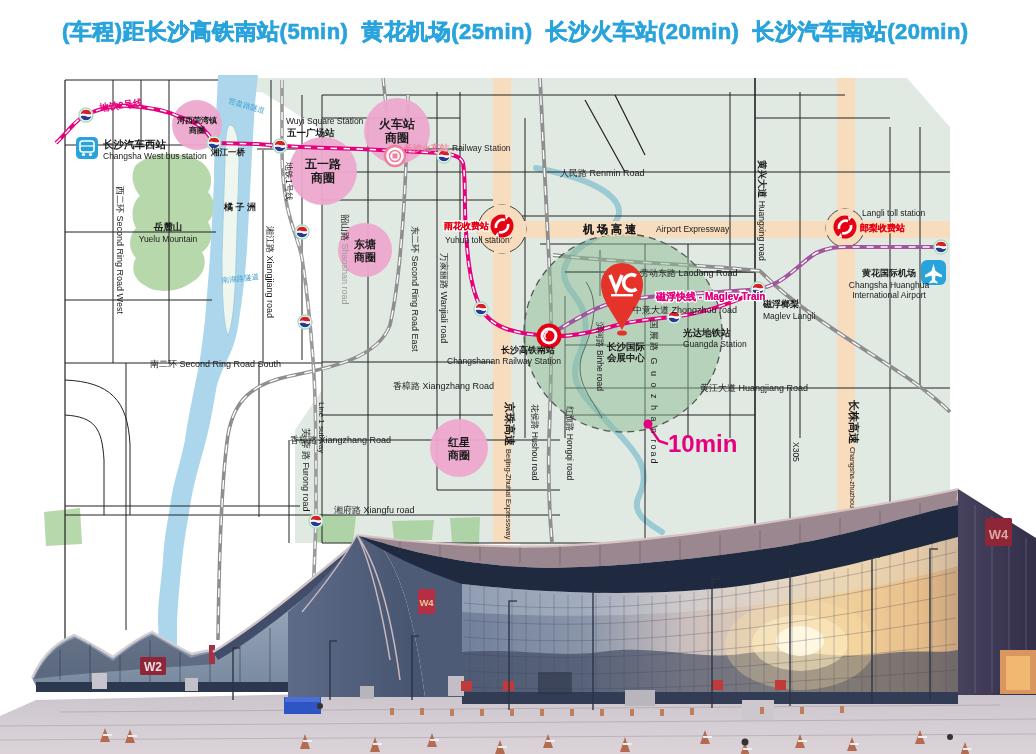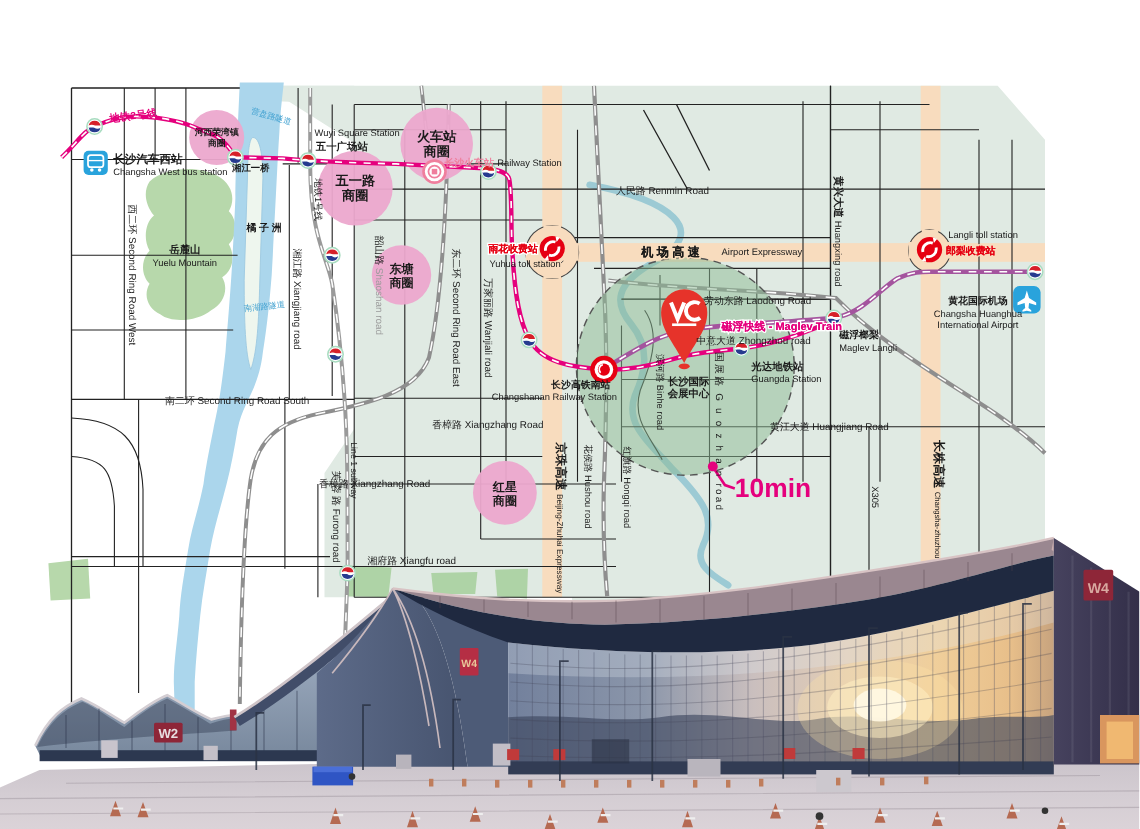--- a/index.html
+++ b/index.html
@@ -3,20 +3,21 @@
 <meta charset="utf-8">
 <style>
 html,body{margin:0;padding:0;background:#fff}
 #wrap{position:relative;width:1036px;height:754px;overflow:hidden;background:#fff;font-family:"Liberation Sans",sans-serif}
 #hdr{position:absolute;left:62px;top:17px;font-size:22px;font-weight:bold;color:#29a3dc;letter-spacing:0.45px;white-space:nowrap;-webkit-text-stroke:0.7px #29a3dc}
 </style>
 </head>
 <body>
 <div id="wrap">
 
+<div id="hdr">(车程)距长沙高铁南站(5min)&nbsp; 黄花机场(25min)&nbsp; 长沙火车站(20min)&nbsp; 长沙汽车南站(20min)</div>
 <svg width="1036" height="754" viewBox="0 0 1036 754" style="position:absolute;left:0;top:0">
 <defs>
 <linearGradient id="gplaza" x1="0" y1="0" x2="0" y2="1">
  <stop offset="0" stop-color="#cbc4cb"></stop>
           <stop offset="0.5" stop-color="#d4cdd3"></stop>
           <stop offset="1" stop-color="#dbd3d8"></stop>
 </linearGradient>
 <linearGradient id="gglass4" x1="0" y1="0" x2="1" y2="0">
  <stop offset="0" stop-color="#72809c"></stop>
           <stop offset="0.25" stop-color="#8b96aa"></stop>

